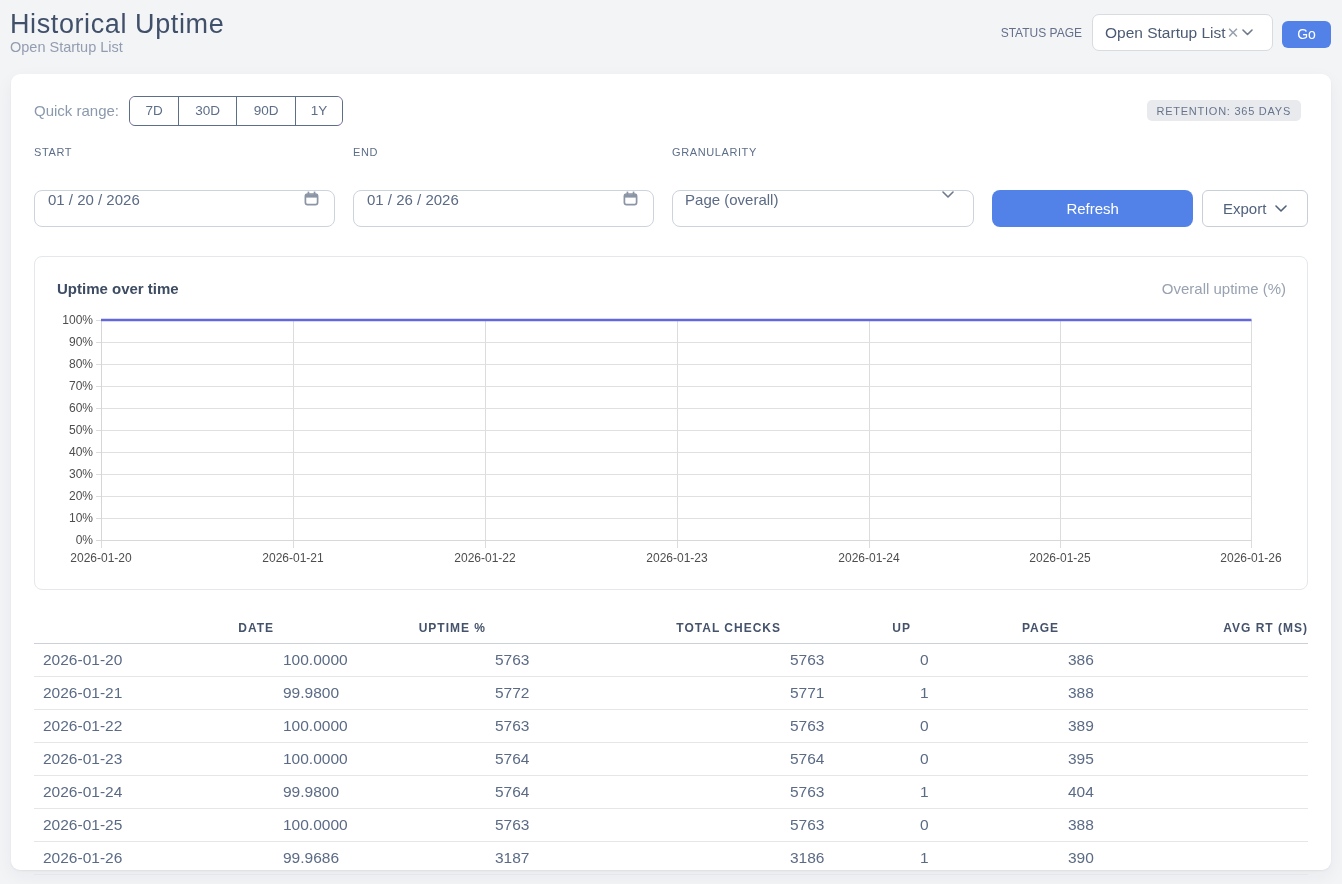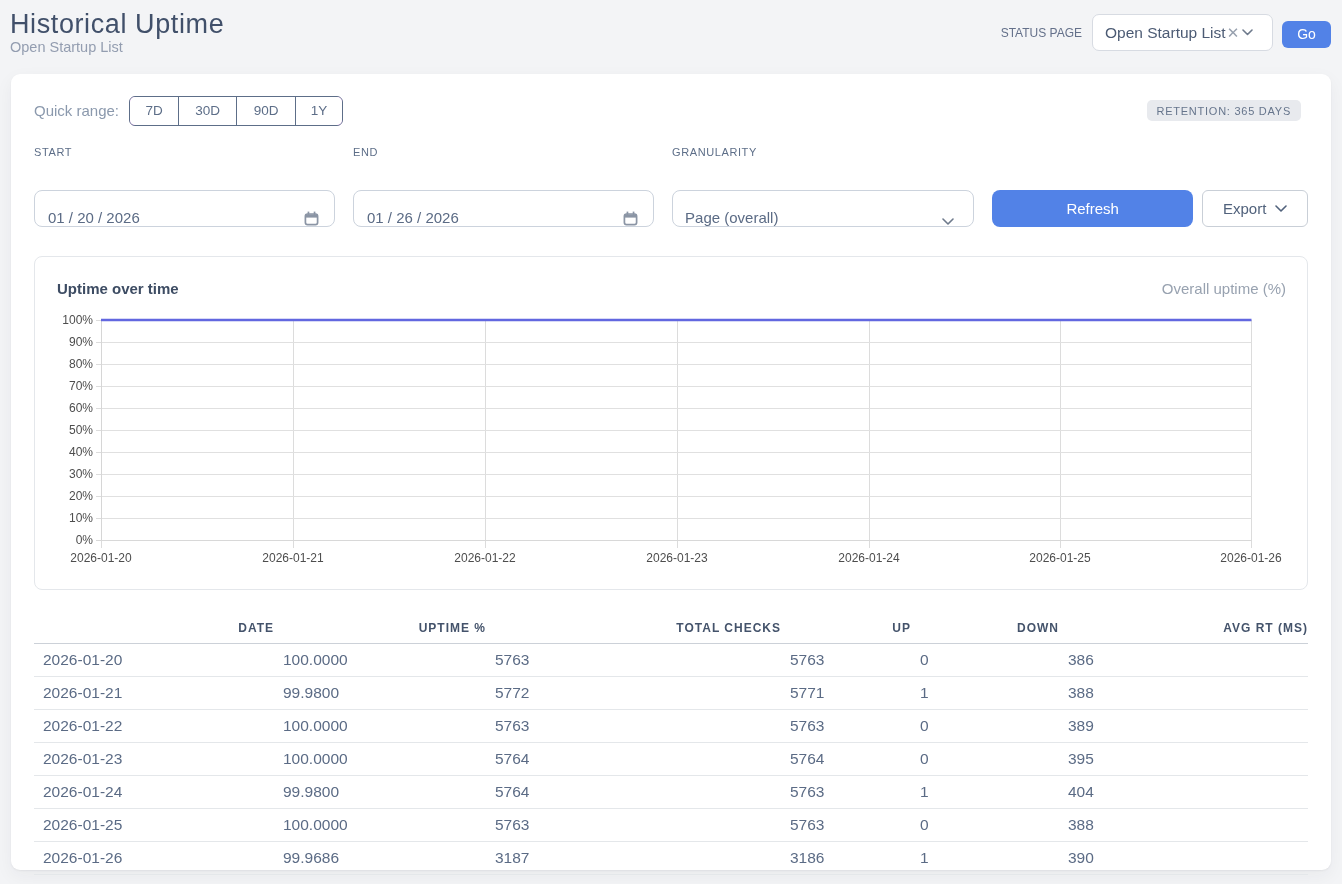--- a/index.html
+++ b/index.html
@@ -29,21 +29,21 @@
   .qr-group button { font-family:inherit; background:#fff; border:none; border-left:1px solid #5d6e88; color:#5d6e88; font-size:13.5px; height:100%; }
   .qr-group button:first-child { border-left:none; }
   .qr-b1{width:48px}.qr-b2{width:58px}.qr-b3{width:59px}.qr-b4{width:47px}
   .badge { margin-left:auto; margin-right:7px; height:21px; background:#e8eaee; border-radius:5px; padding:0 10px; display:flex; align-items:center;
            font-size:11px; letter-spacing:0.75px; color:#66758c; }
 
   
   .controls { display:flex; margin-top:23px; align-items:flex-end; }
   .field { width:305px; margin-right:18px; }
   .f-label { font-size:11px; letter-spacing:0.6px; color:#5d6e88; margin-bottom:6px; height:13px; }
-  .f-input { height:37px; border:1px solid #ccd3dd; border-radius:8px; background:#fff; display:flex; align-items:flex-end; padding:0 15px 0 13px;margin-top:31px; }
+  .f-input { height:37px; border:1px solid #ccd3dd; border-radius:8px; background:#fff; display:flex; align-items:flex-start; padding:0 15px 0 13px;margin-top:31px; }
   .f-input .dt { font-size:15px; color:#5b6b85; }
   .f-input .cal { margin-left:auto; }
   .f-select { padding:0 19px 0 12px !important; }
   .f-select .txt { font-size:15px; color:#5b6b85; }
   .f-select .chev { margin-left:auto; }
   .refresh-btn { width:204px; height:37px; margin-right:9px; background:#5282e7; border:none; border-radius:8px; color:#fff; font-size:15px;
                  display:flex; align-items:center; justify-content:center; }
   .export-btn { width:107px; height:37px; border:1px solid #c9cfd7; border-radius:6px; background:#fff; color:#51627c; font-size:15px;
                 display:flex; align-items:center; justify-content:center; gap:9px; }
 
@@ -204,21 +204,21 @@
           <col style="width:130px">
           <col style="width:148px">
           <col>
         </colgroup>
       <thead>
         <tr>
             <th>DATE</th>
             <th>UPTIME %</th>
             <th>TOTAL CHECKS</th>
             <th>UP</th>
-            <th>DOWN</th>
+            <th>PAGE</th>
             <th>AVG RT (MS)</th>
           </tr>
       </thead>
       <tbody>
         <tr>
             <td>2026-01-20</td>
             <td>100.0000</td>
             <td>5763</td>
             <td>5763</td>
             <td>0</td>

